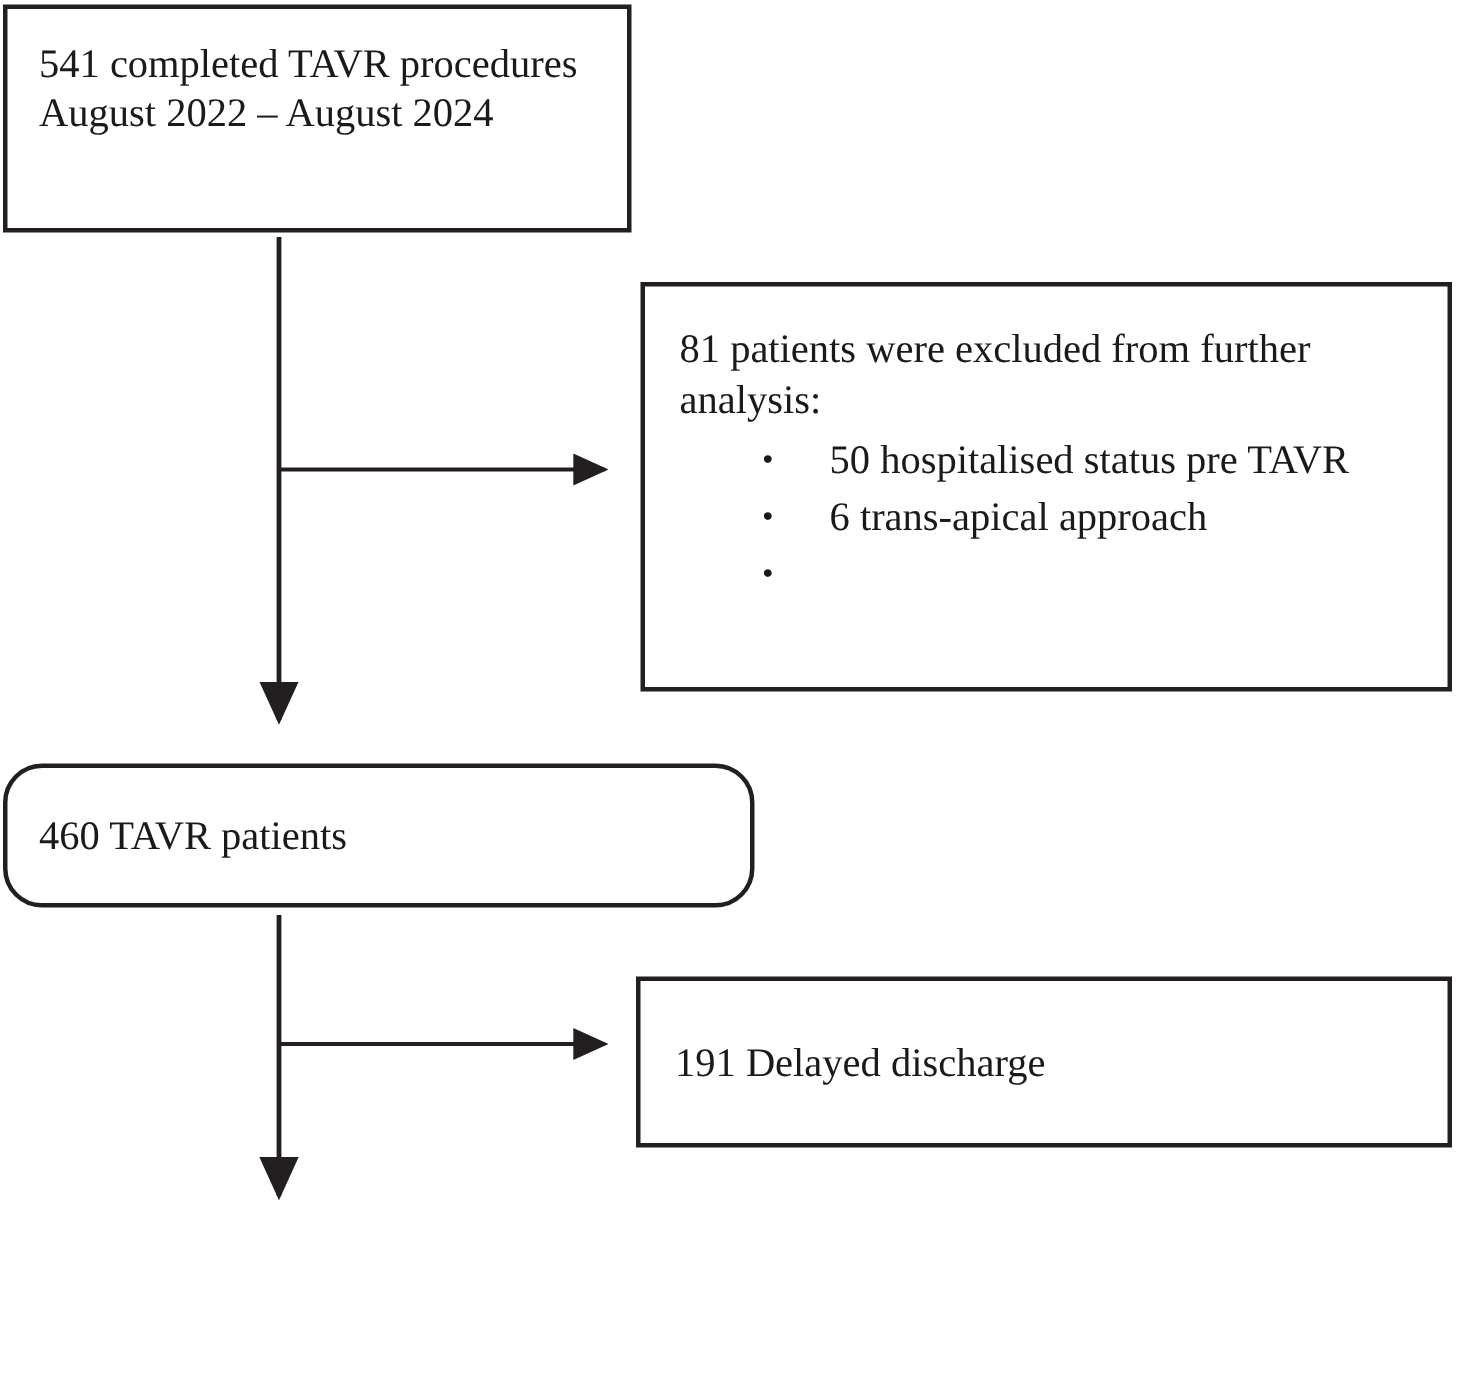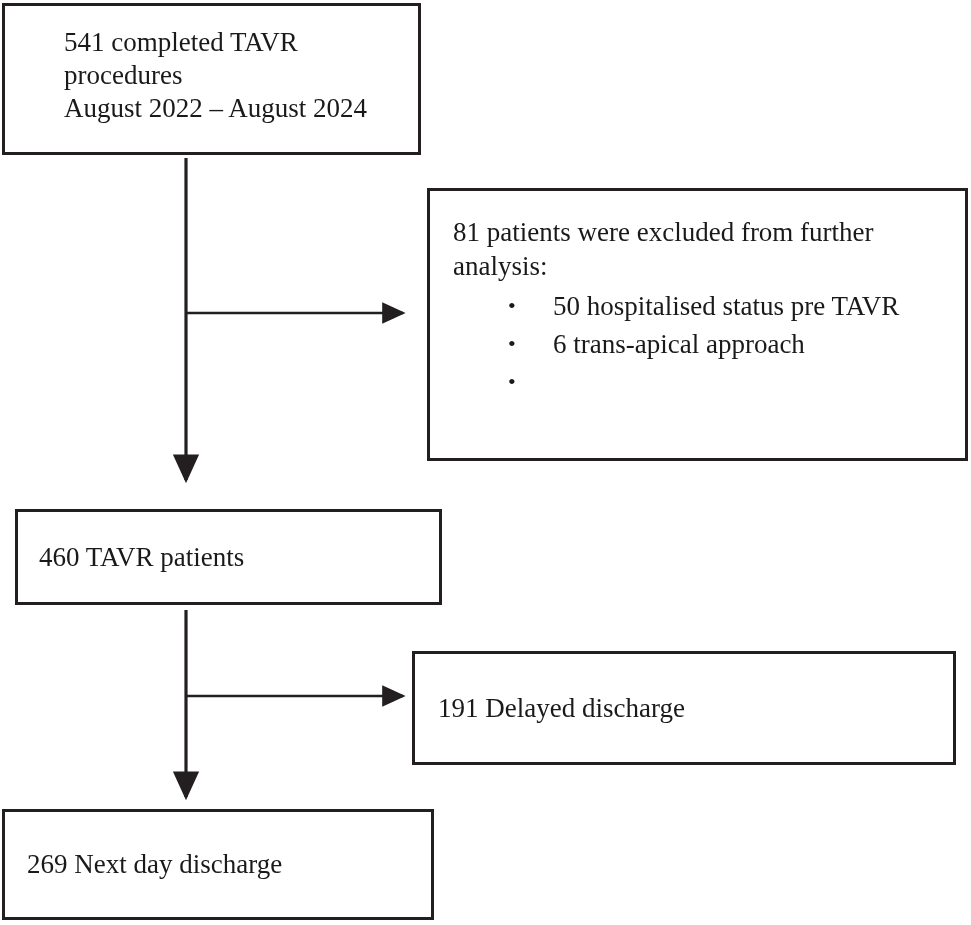--- a/index.html
+++ b/index.html
@@ -34,21 +34,20 @@
     color: #1a1a1a;
     white-space: pre-line;
   }
   
   #box-source {
     left: 2px;
     top: 3px;
     width: 419px;
     height: 152px;
     justify-content: flex-start;
-    padding-left: 38px;
   }
   #box-source .node-text {
     padding: 20px 0 0 21px;
   }
   
   #box-excluded {
     left: 427px;
     top: 188px;
     width: 541px;
     height: 273px;
@@ -73,31 +72,32 @@
   }
   .excl-list li .bullet {
     position: absolute;
     left: 78px;
     top: 0;
     font-size: 22px;
     line-height: 38px;
   }
   
   #box-cohort {
-    left: 15px;
+    left: 2px;
     top: 509px;
-    width: 427px;
+    width: 501px;
     height: 96px;
+    border-radius: 26px;
   }
   #box-cohort .node-text {
     padding: 0 0 0 21px;
   }
   
   #box-delayed {
-    left: 412px;
+    left: 424px;
     top: 651px;
     width: 544px;
     height: 114px;
   }
   #box-delayed .node-text {
     padding: 0 0 0 23px;
   }
   
   #box-nextday {
     left: 2px;
@@ -170,17 +170,14 @@
   </div>
 
   <div class="node" id="box-cohort">
     <div class="node-text">460 TAVR patients</div>
   </div>
 
   <div class="node" id="box-delayed">
     <div class="node-text">191 Delayed discharge</div>
   </div>
 
-  <div class="node" id="box-nextday">
-    <div class="node-text">269 Next day discharge</div>
-  </div>
 
 </div>
 
 </body></html>

